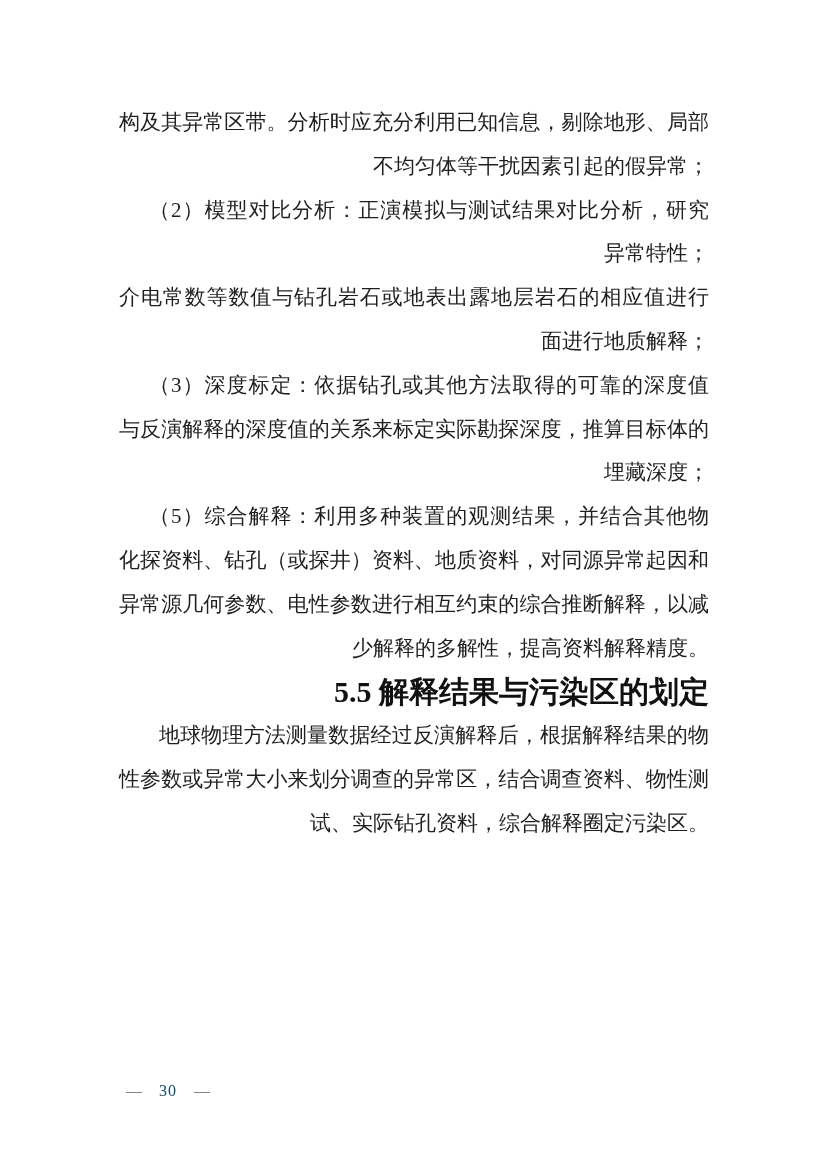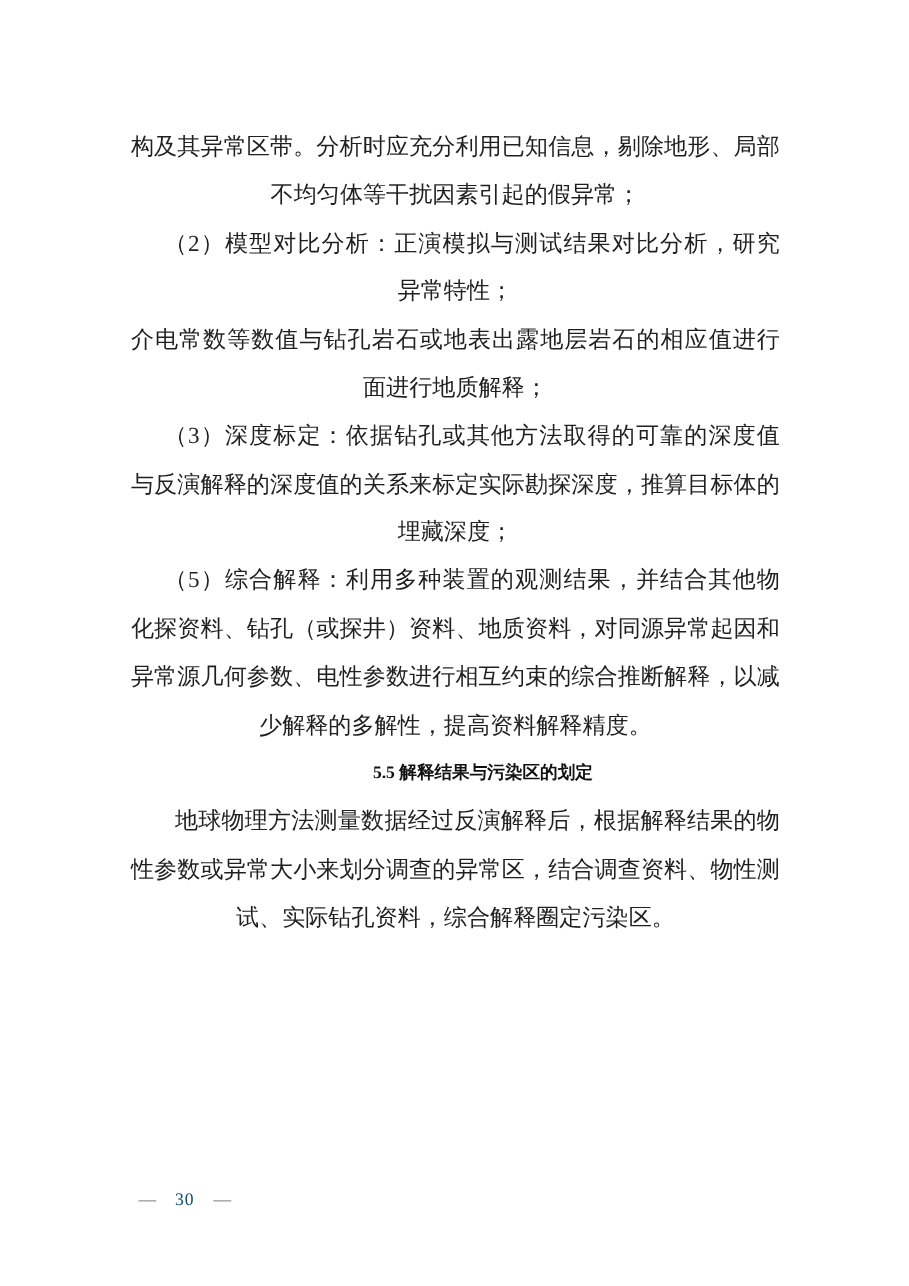--- a/index.html
+++ b/index.html
@@ -11,44 +11,44 @@
     position: relative;
     width: 826px;
     height: 1169px;
     background: #ffffff;
     overflow: hidden;
     font-family: "Liberation Serif", "DejaVu Serif", serif;
   }
   .text-block {
     position: absolute;
     left: 119px;
-    top: 112px;
+    top: 101px;
     width: 590px;
     color: #1f1f1f;
     font-size: 21px;
   }
   .ln {
     height: 43.8px;
     line-height: 43.8px;
-    text-align: center;
+    text-align: right;
     white-space: normal;
   }
   
   .j {
     text-align: justify;
     text-align-last: justify;
   }
   
   .ip { padding-left: 30px; }
   
   .ih { padding-left: 40px; }
   .heading {
     font-weight: bold;
     padding-left: 50px;
-    font-size: 16px;
+    font-size: 30px;
     color: #111111;
   }
   .footer {
     position: absolute;
     left: 126px;
     top: 1081px;
     display: flex;
     align-items: center;
     gap: 17px;
     font-size: 16px;

